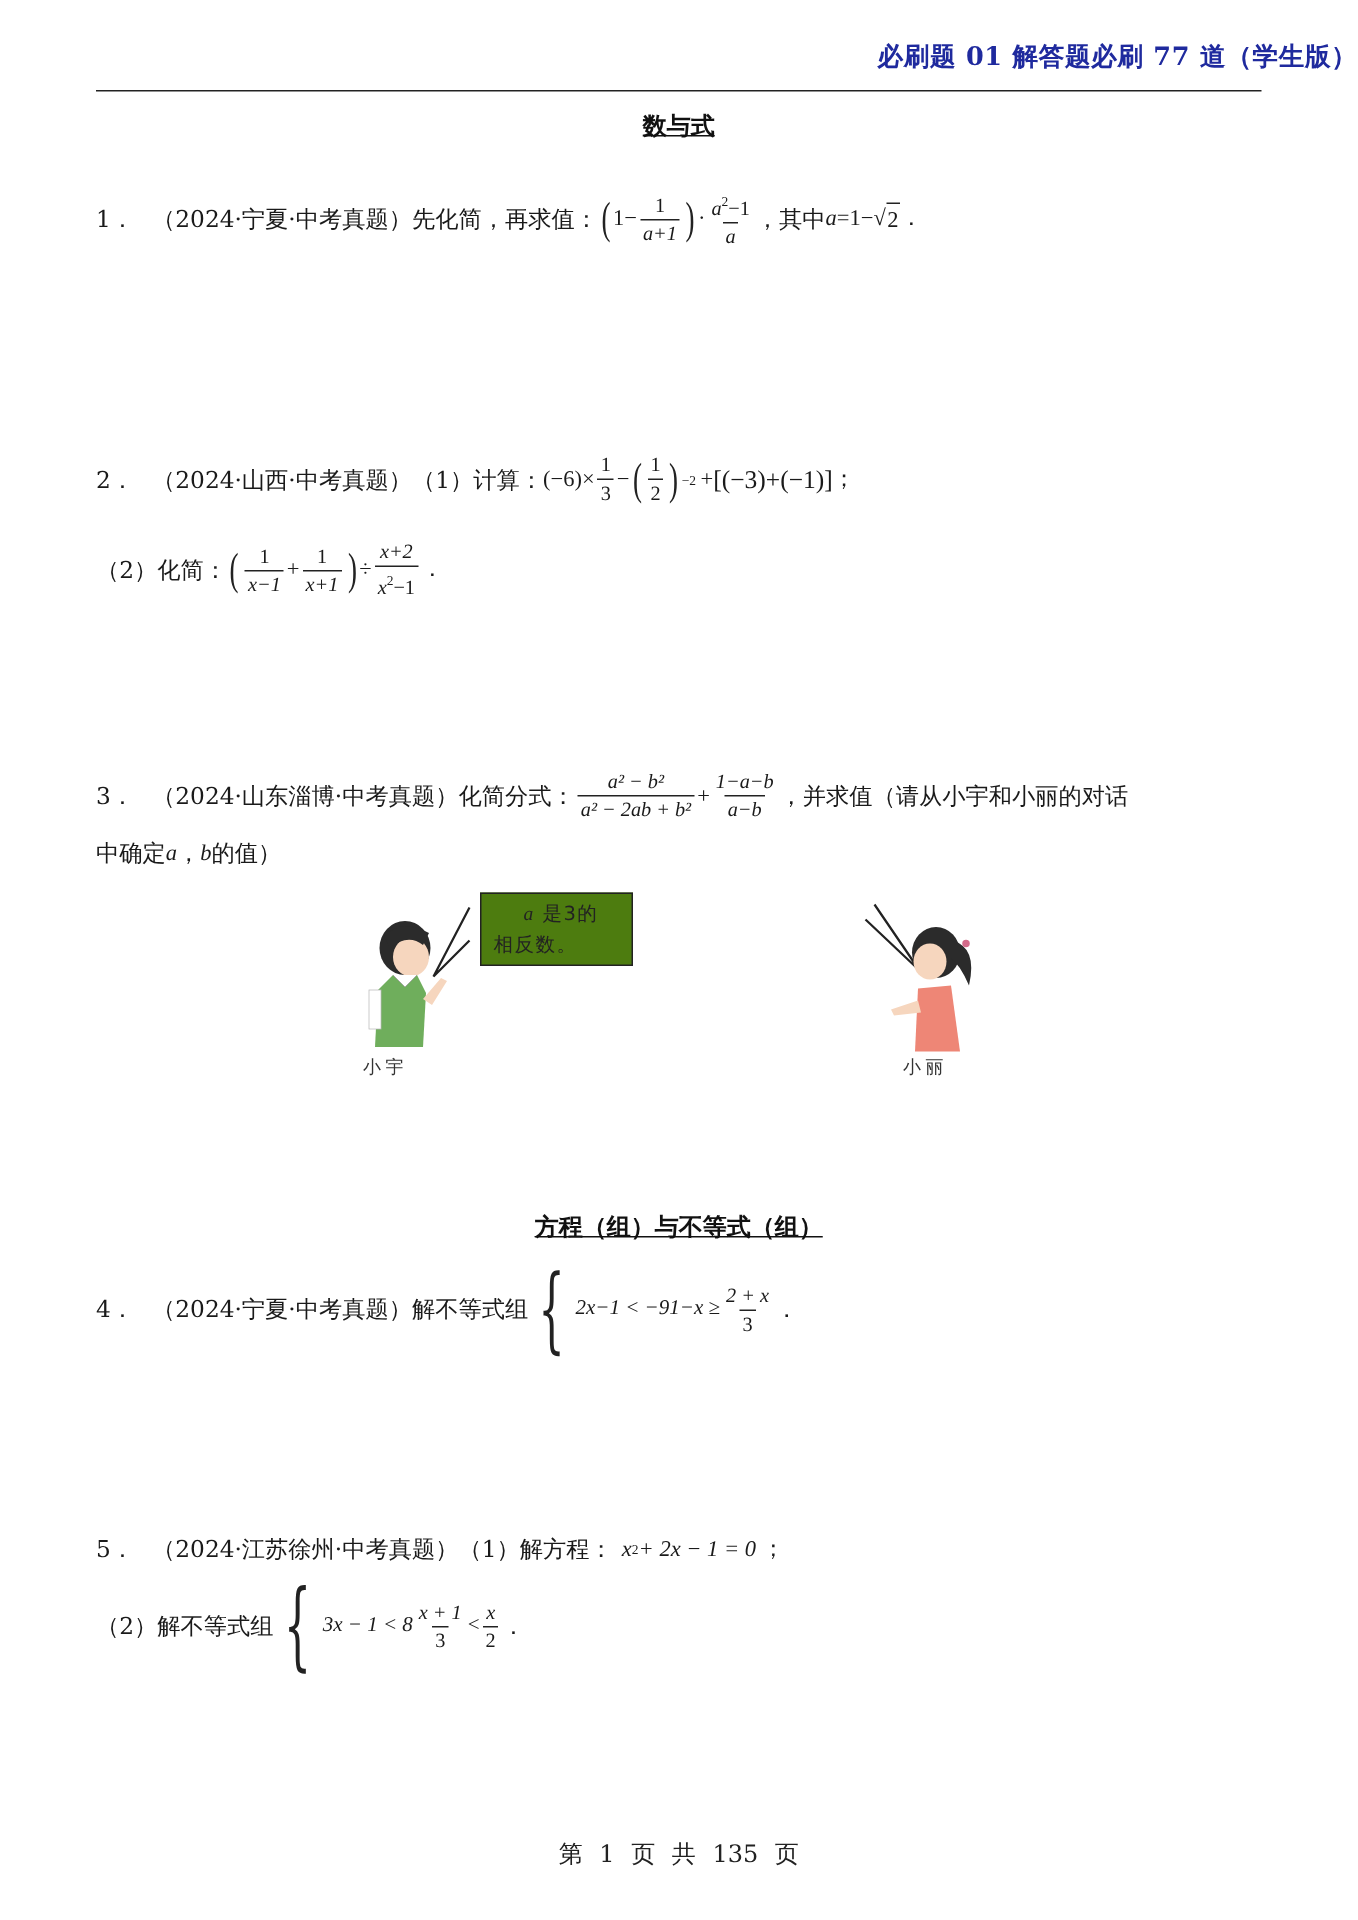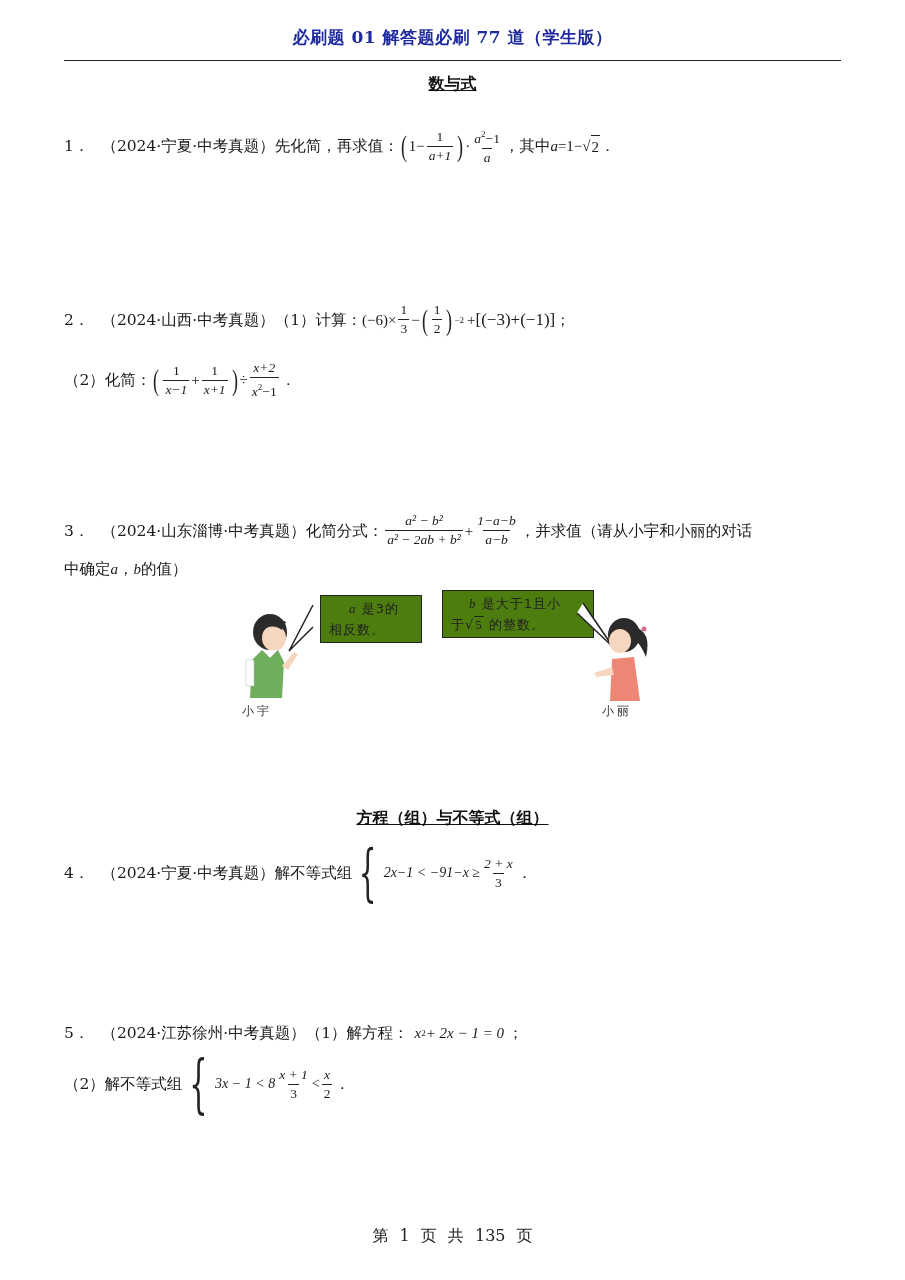--- a/index.html
+++ b/index.html
@@ -1,19 +1,19 @@
 <!DOCTYPE html>
 <html><head>
 <meta charset="utf-8">
 <style>
   * { box-sizing: border-box; margin: 0; padding: 0; }
   html, body { width: 905px; height: 1280px; background: #ffffff; overflow: hidden; }
   body { position: relative; font-family: "DejaVu Serif", "Liberation Serif", serif; color: #1a1a1a; }
   .abs { position: absolute; }
-  .header-title { left: 0; width: 905px; top: 26px; text-align: center; font-size: 17px; font-weight: bold; color: #1f2a9e; letter-spacing: 0.5px; }
+  .header-title { left: 0; width: 905px; top: 26px; text-align: right; font-size: 17px; font-weight: bold; color: #1f2a9e; letter-spacing: 0.5px; }
   .header-rule { left: 64px; width: 777px; top: 60px; height: 0; border-top: 1.6px solid #222; }
   .section-title { left: 0; width: 905px; text-align: center; font-size: 16px; font-weight: bold; color: #111; text-decoration: underline; }
   .line { font-size: 15.5px; line-height: 22px; white-space: nowrap; display: flex; align-items: center; }
   .math { font-family: "Liberation Serif", "DejaVu Serif", serif; font-size: 15px; display: inline-flex; align-items: center; }
   .it { font-style: italic; }
   .frac { display: inline-flex; flex-direction: column; align-items: center; margin: 0 2px; vertical-align: middle; }
   .frac .num { padding: 0 2px 1px; font-size: 13.5px; line-height: 16px; }
   .frac .den { padding: 1px 2px 0; font-size: 13.5px; line-height: 16px; border-top: 1px solid #222; }
   .paren { font-size: 30px; line-height: 30px; font-weight: 100; transform: scaleX(0.6); display: inline-block; color: #222; }
   sup { font-size: 9px; vertical-align: 6px; }
@@ -148,24 +148,20 @@
 
   <svg class="abs" style="left:55px; top:12px;" width="30" height="60" viewBox="0 0 30 60">
     <path d="M28 8 L4 54 L28 30" fill="#fff" stroke="#222" stroke-width="1.5"></path>
   </svg>
   <div class="abs bubble" style="left:80px; top:10px; width:102px;">
     <div style="padding-left:20px;"><span class="it" style="font-family:'Liberation Serif',serif;">a</span><span> 是3的</span></div>
     <div>相反数。</div>
   </div>
   <div class="abs caption" style="left:12px; top:118px;">小宇</div>
 
-  <div class="abs bubble" style="left:202px; top:5px; width:152px;">
-    <div style="padding-left:18px;"><span class="it" style="font-family:'Liberation Serif',serif;">b</span><span> 是大于1且小</span></div>
-    <div><span>于</span><span>√</span><span class="sqrt" style="font-family:'Liberation Serif',serif;">5</span><span> 的整数。</span></div>
-  </div>
   <svg class="abs" style="left:345px; top:10px;" width="40" height="55" viewBox="0 0 40 55">
     <path d="M2 18 L38 52 L8 8" fill="#fff" stroke="#222" stroke-width="1.5"></path>
   </svg>
 
   <svg class="abs" style="left:360px; top:28px;" width="80" height="90" viewBox="0 0 80 90">
     <ellipse cx="34" cy="22" rx="16" ry="17" fill="#2b2b2b"></ellipse>
     <path d="M44 14 Q62 18 56 44 Q50 30 44 26 Z" fill="#2b2b2b"></path>
     <ellipse cx="30" cy="28" rx="11" ry="12" fill="#f6d6be"></ellipse>
     <path d="M22 46 L44 44 L50 88 L20 88 Z" fill="#ee8676"></path>
     <path d="M22 54 L4 60 L6 64 L24 62 Z" fill="#f6d6be"></path>

